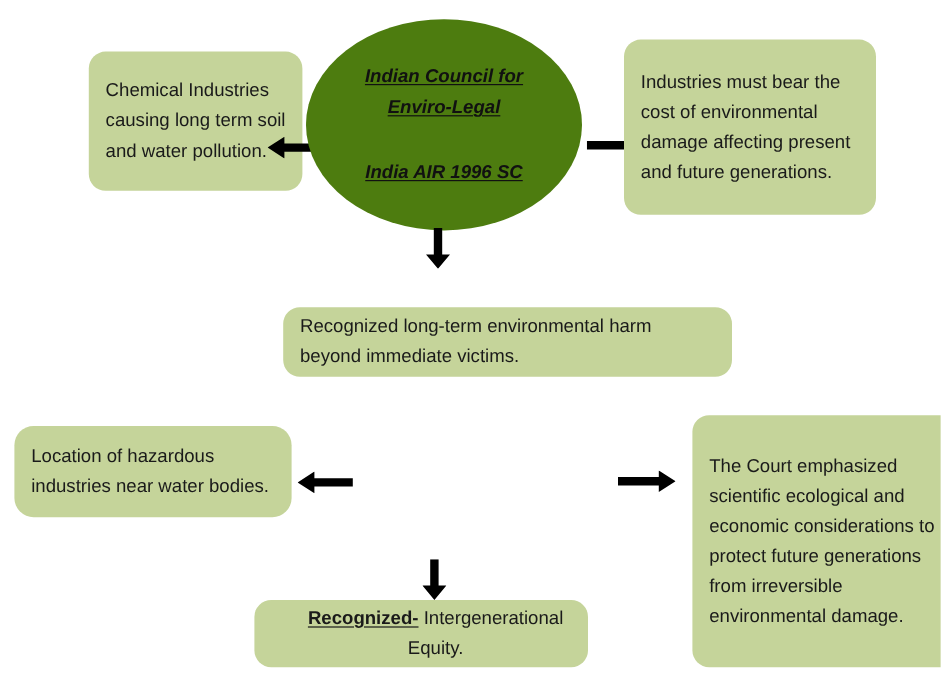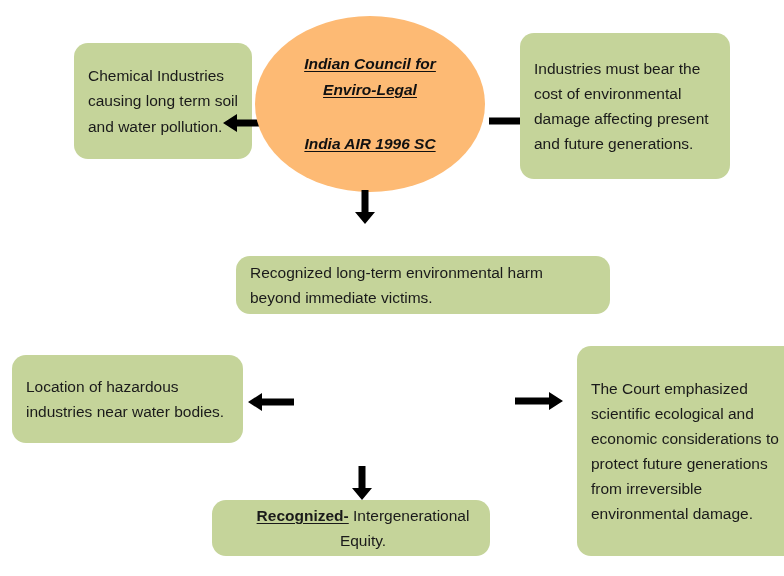--- a/index.html
+++ b/index.html
@@ -25,21 +25,21 @@
     color: #1a1a1a;
     font-size: 15.5px;
     line-height: 1.62;
   }
   .node-box .txt {
     width: 100%;
     padding: 0 14px;
   }
   .node-ellipse {
     position: absolute;
-    background: #fdba74;
+    background: #4d7c0f;
     border-radius: 50%;
     display: flex;
     align-items: center;
     justify-content: center;
     box-sizing: border-box;
     color: #111111;
     font-size: 15.5px;
     font-weight: bold;
     font-style: italic;
     line-height: 1.72;
@@ -98,21 +98,21 @@
   <div class="arrow" style="left:355px; top:190px; width:20px; height:34px;">
     <svg width="20" height="34" viewBox="0 0 20 34">
       <path d="M6.5 0 H13.5 V22 H20 L10 34 L0 22 H6.5 Z" fill="#000000"></path>
     </svg>
   </div>
 
   <div class="node-box" style="left:236px; top:224px; width:374px; height:58px;margin-top:32px;">
     <span class="txt">Recognized long-term environmental harm beyond immediate victims.</span>
   </div>
 
-  <div class="node-box" style="left:12px; top:355px; width:231px; height:88px;">
+  <div class="node-box" style="left:12px; top:355px; width:231px; height:76px;border-radius:16px;">
     <span class="txt">Location of hazardous industries near water bodies.</span>
   </div>
 
   <div class="arrow" style="left:248px; top:393px; width:48px; height:18px;">
     <svg width="48" height="18" viewBox="0 0 48 18">
       <path d="M14 5.5 H46 V12.5 H14 V18 L0 9 L14 0 Z" fill="#000000"></path>
     </svg>
   </div>
 
 

